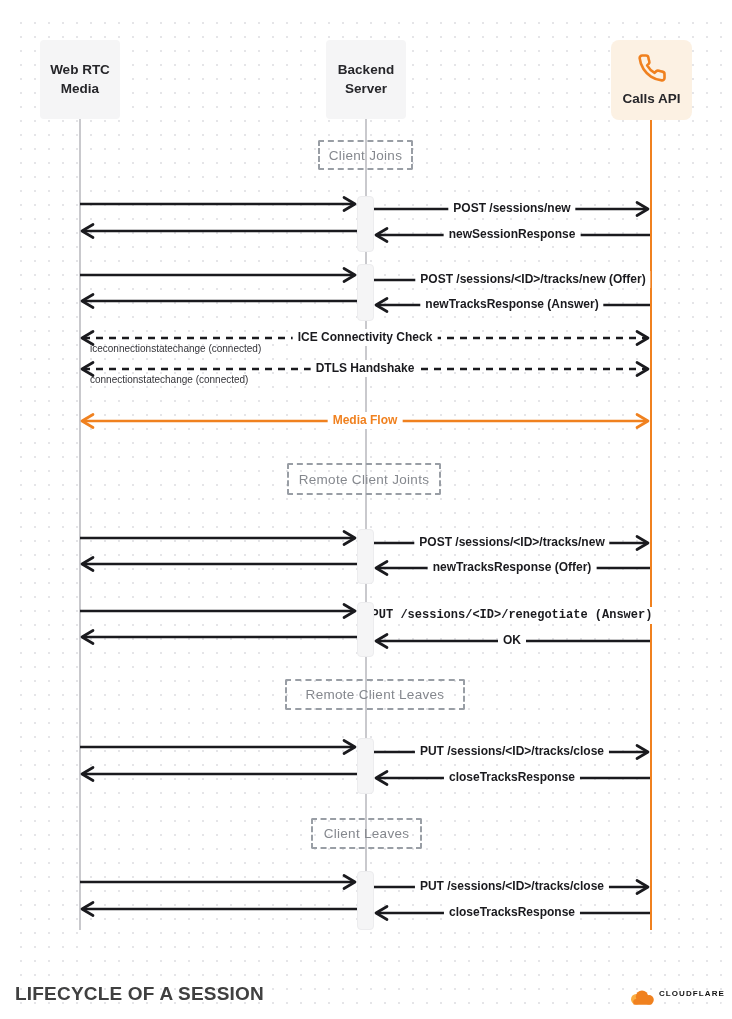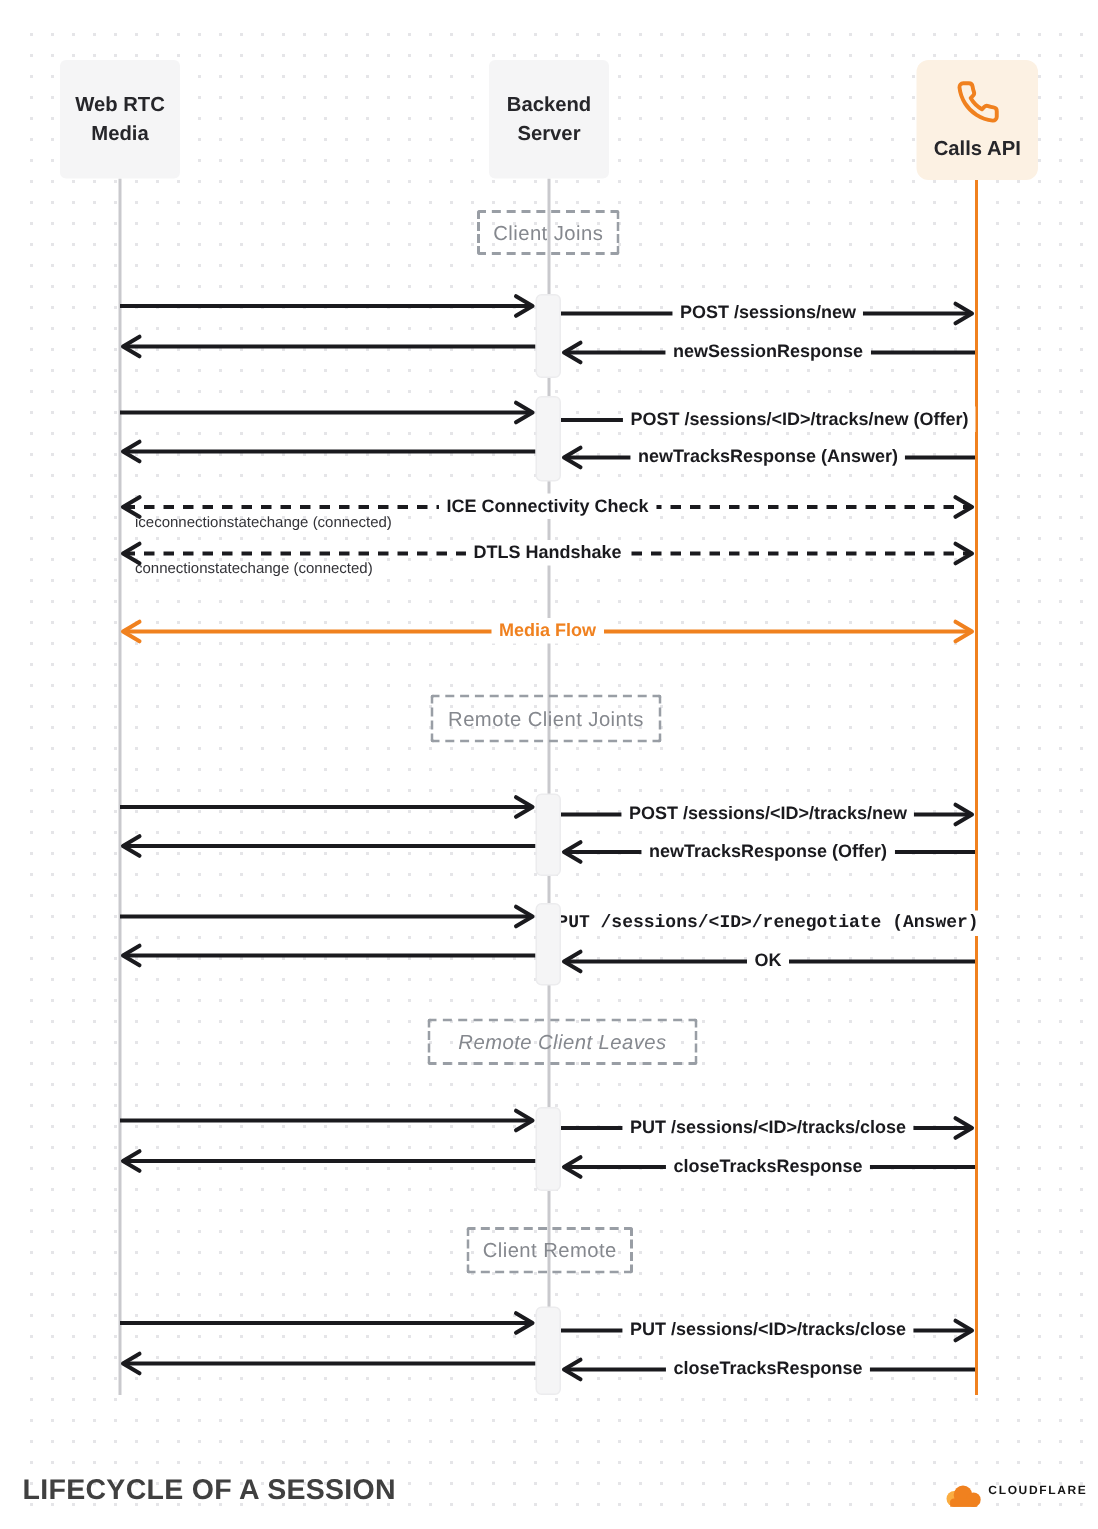--- a/index.html
+++ b/index.html
@@ -74,25 +74,25 @@
     <div class="activation" style="top: 529px; height: 55px;"></div>
     <div class="activation" style="top: 602px; height: 55px;"></div>
     <div class="activation" style="top: 738px; height: 56px;"></div>
     <div class="activation" style="top: 871px; height: 59px;"></div>
     <div class="section-box" style="left: 318px; top: 140px; width: 95px; height: 30px;">
       <span>Client Joins</span>
     </div>
     <div class="section-box" style="left: 287px; top: 463px; width: 154px; height: 32px;">
       <span>Remote Client Joints</span>
     </div>
-    <div class="section-box" style="left: 285px; top: 679px; width: 180px; height: 31px; font-style: italic;">
+    <div class="section-box" style="left: 285px; top: 679px; width: 180px; height: 31px;">
       <span>Remote Client Leaves</span>
     </div>
     <div class="section-box" style="left: 311px; top: 818px; width: 111px; height: 31px;">
-      <span>Client Remote</span>
+      <span>Client Leaves</span>
     </div>
     <svg class="msg-svg" width="277" height="22" style="left: 80px; top: 193px;">
       <line x1="0" y1="11" x2="274" y2="11" stroke="#1A1A1E" stroke-width="2.7"></line>
       <polyline points="264,4.5 275,11 264,17.5" fill="none" stroke="#1A1A1E" stroke-width="2.7" stroke-linecap="round" stroke-linejoin="round"></polyline>
     </svg>
     <svg class="msg-svg" width="276" height="22" style="left: 374px; top: 198px;">
       <line x1="0" y1="11" x2="273" y2="11" stroke="#1A1A1E" stroke-width="2.7"></line>
       <polyline points="263,4.5 274,11 263,17.5" fill="none" stroke="#1A1A1E" stroke-width="2.7" stroke-linecap="round" stroke-linejoin="round"></polyline>
     </svg>
     <div class="msg-label" style="left: 512px; top: 200px;">POST /sessions/new</div>

